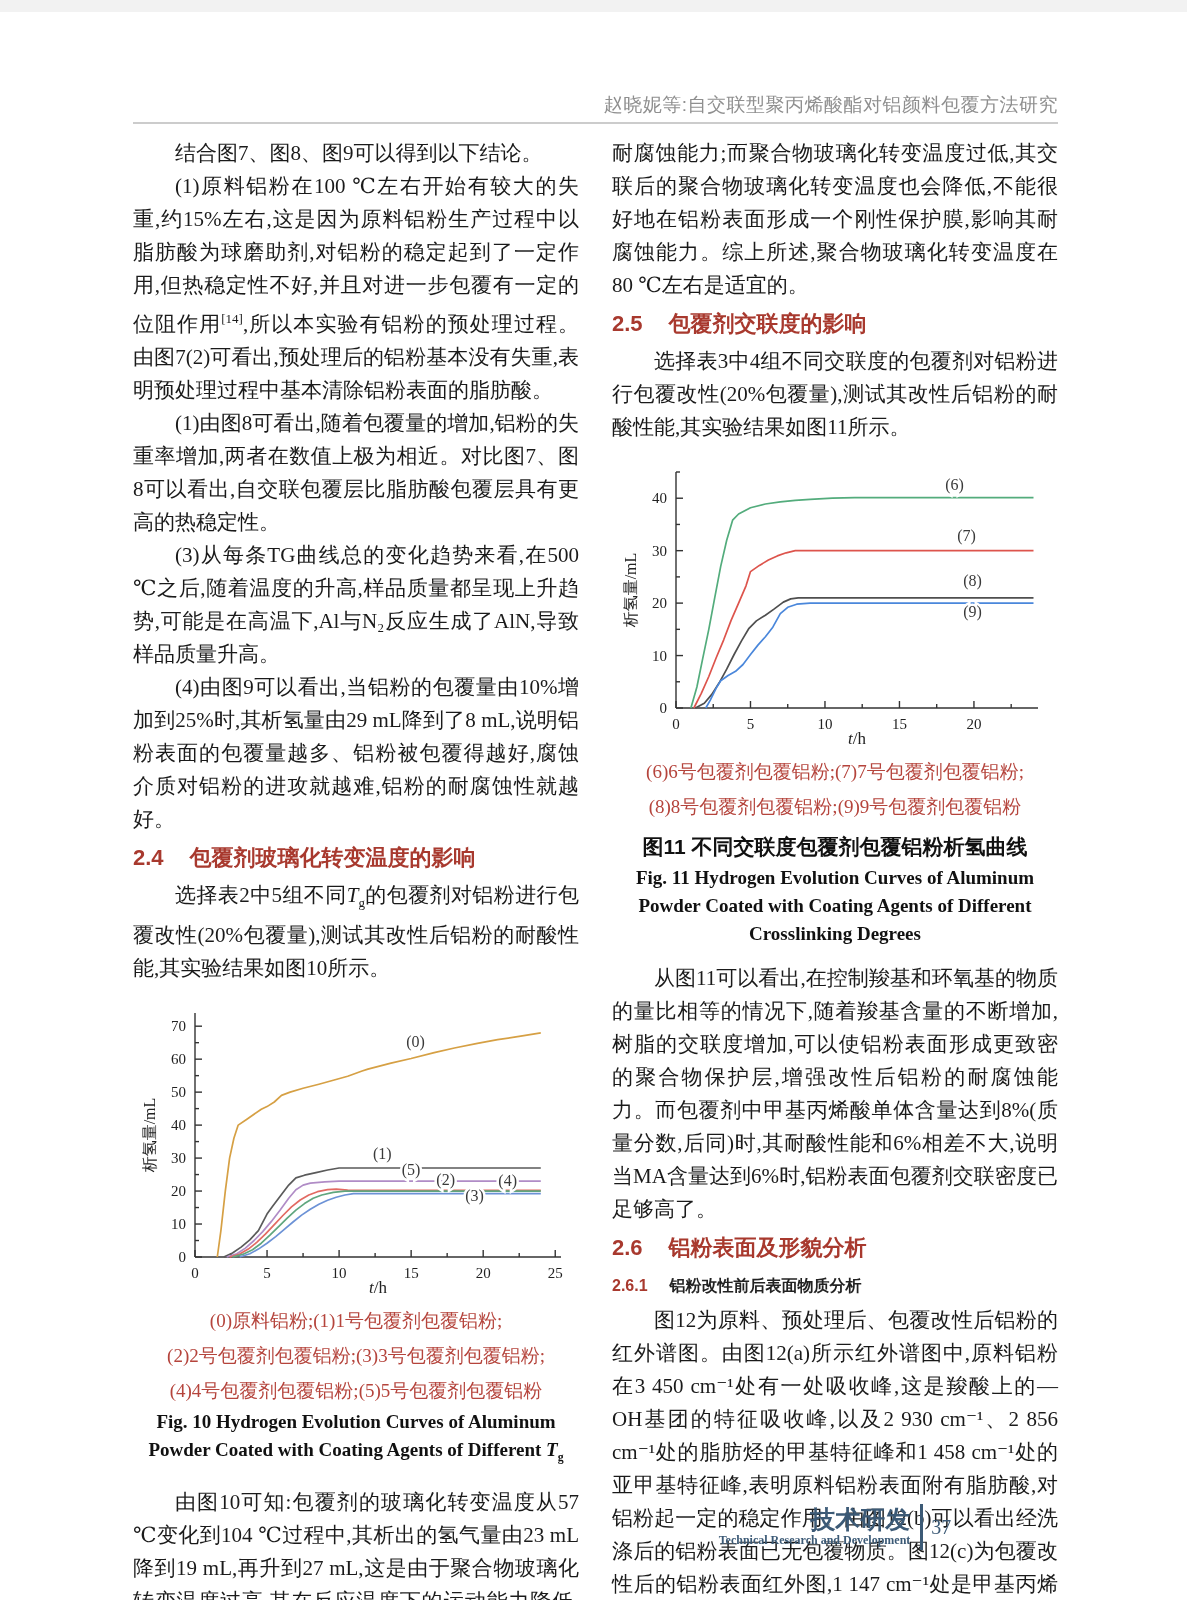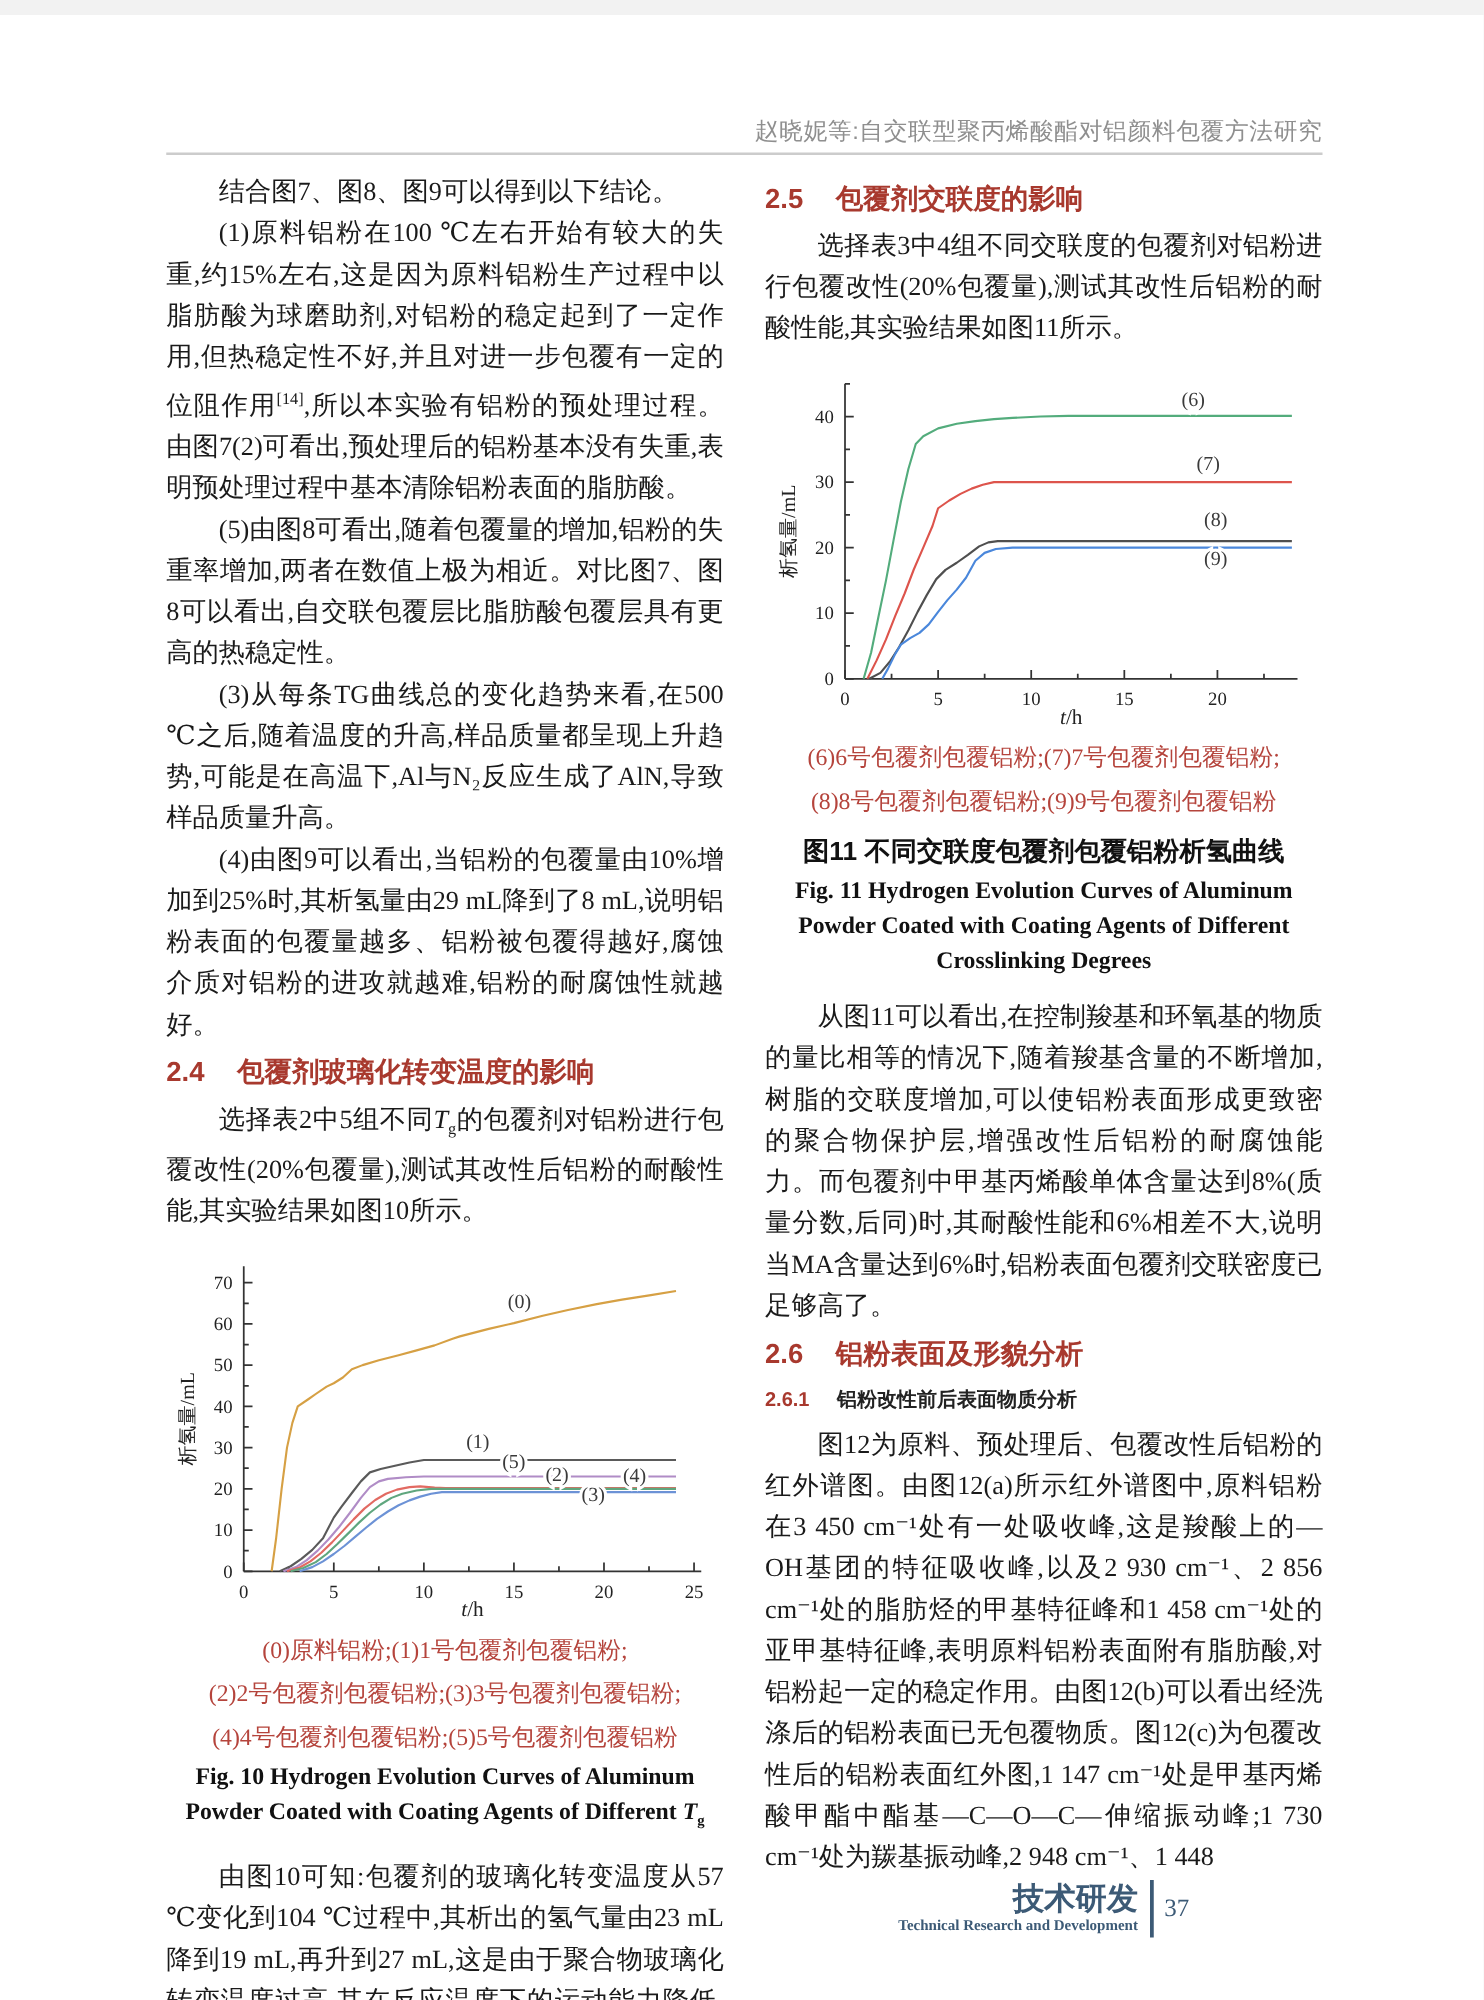--- a/index.html
+++ b/index.html
@@ -43,21 +43,21 @@
 <body>
 
 <div class="page">
 
   <div class="running-head">赵晓妮等:自交联型聚丙烯酸酯对铝颜料包覆方法研究</div>
   <div class="head-rule"></div>
 
   <div class="col col-left">
     <p>结合图7、图8、图9可以得到以下结论。</p>
     <p><span>(1)原料铝粉在100 ℃左右开始有较大的失重,约15%左右,这是因为原料铝粉生产过程中以脂肪酸为球磨助剂,对铝粉的稳定起到了一定作用,但热稳定性不好,并且对进一步包覆有一定的位阻作用</span><sup>[14]</sup><span>,所以本实验有铝粉的预处理过程。由图7(2)可看出,预处理后的铝粉基本没有失重,表明预处理过程中基本清除铝粉表面的脂肪酸。</span></p>
-    <p>(5)由图8可看出,随着包覆量的增加,铝粉的失重率增加,两者在数值上极为相近。对比图7、图8可以看出,自交联包覆层比脂肪酸包覆层具有更高的热稳定性。</p>
+    <p>(1)由图8可看出,随着包覆量的增加,铝粉的失重率增加,两者在数值上极为相近。对比图7、图8可以看出,自交联包覆层比脂肪酸包覆层具有更高的热稳定性。</p>
     <p>(3)从每条TG曲线总的变化趋势来看,在500 ℃之后,随着温度的升高,样品质量都呈现上升趋势,可能是在高温下,Al与N₂反应生成了AlN,导致样品质量升高。</p>
     <p>(4)由图9可以看出,当铝粉的包覆量由10%增加到25%时,其析氢量由29 mL降到了8 mL,说明铝粉表面的包覆量越多、铝粉被包覆得越好,腐蚀介质对铝粉的进攻就越难,铝粉的耐腐蚀性就越好。</p>
     <div class="sec-head"><span class="sec-num">2.4</span><span>包覆剂玻璃化转变温度的影响</span></div>
     <p><span>选择表2中5组不同</span><i class="tvar">T</i><sub>g</sub><span>的包覆剂对铝粉进行包覆改性(20%包覆量),测试其改性后铝粉的耐酸性能,其实验结果如图10所示。</span></p>
 
     <figure>
       <svg class="chart" width="434" height="300" viewBox="0 0 434 300">
           <line x1="56" y1="12" x2="56" y2="256" stroke="#333" stroke-width="1.4"></line>
           <line x1="56" y1="256" x2="422" y2="256" stroke="#333" stroke-width="1.4"></line>
           <line x1="56" y1="256" x2="56" y2="249" stroke="#333" stroke-width="1.4"></line>
@@ -118,20 +118,21 @@
       <div class="fig-legend">(0)原料铝粉;(1)1号包覆剂包覆铝粉;</div>
       <div class="fig-legend">(2)2号包覆剂包覆铝粉;(3)3号包覆剂包覆铝粉;</div>
       <div class="fig-legend">(4)4号包覆剂包覆铝粉;(5)5号包覆剂包覆铝粉</div>
       <div class="fig-cap-en"><span>Fig. 10  Hydrogen Evolution Curves of Aluminum Powder Coated with Coating Agents of Different </span><i class="tvar">T</i><sub>g</sub></div>
     </figure>
 
     <p>由图10可知:包覆剂的玻璃化转变温度从57 ℃变化到104 ℃过程中,其析出的氢气量由23 mL降到19 mL,再升到27 mL,这是由于聚合物玻璃化转变温度过高,其在反应温度下的运动能力降低,导致其在铝粉表面运动受到限制、交联反应活性降低,影响其</p>
   </div>
 
   <div class="col col-right">
+    <p class="noindent">耐腐蚀能力;而聚合物玻璃化转变温度过低,其交联后的聚合物玻璃化转变温度也会降低,不能很好地在铝粉表面形成一个刚性保护膜,影响其耐腐蚀能力。综上所述,聚合物玻璃化转变温度在80 ℃左右是适宜的。</p>
     <div class="sec-head"><span class="sec-num">2.5</span><span>包覆剂交联度的影响</span></div>
     <p>选择表3中4组不同交联度的包覆剂对铝粉进行包覆改性(20%包覆量),测试其改性后铝粉的耐酸性能,其实验结果如图11所示。</p>
 
     <figure>
       <svg class="chart" width="430" height="292" viewBox="0 0 430 292">
           <line x1="56" y1="12" x2="56" y2="248" stroke="#333" stroke-width="1.4"></line>
           <line x1="56" y1="248" x2="418" y2="248" stroke="#333" stroke-width="1.4"></line>
           <line x1="56" y1="248" x2="56" y2="241" stroke="#333" stroke-width="1.4"></line>
           <text x="56" y="269" text-anchor="middle" class="tick">0</text>
           <line x1="130.48559670781893" y1="248" x2="130.48559670781893" y2="241" stroke="#333" stroke-width="1.4"></line>

